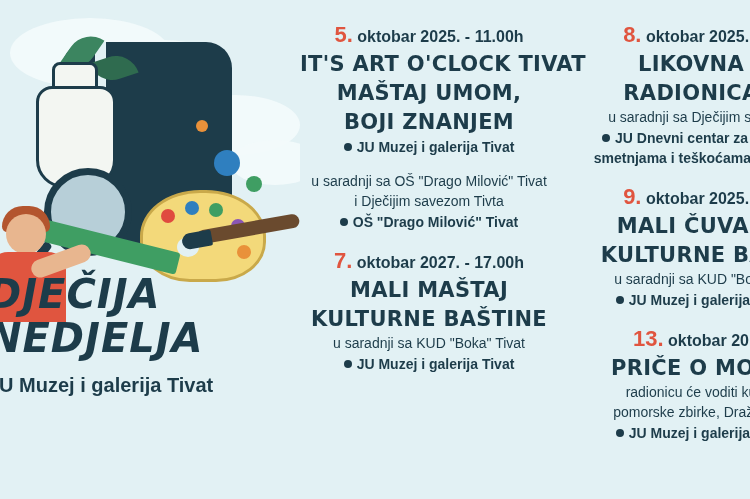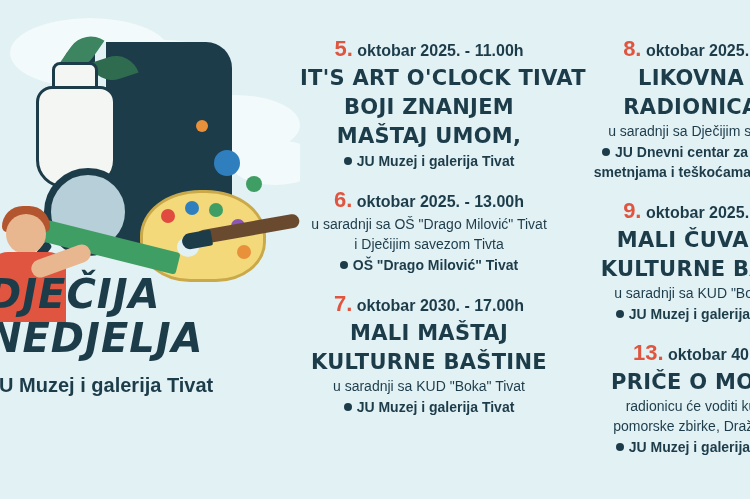--- a/index.html
+++ b/index.html
@@ -233,21 +233,21 @@
     margin-top: 14px;
     font-size: 20px;
     font-weight: bold;
     color: #1d3c4a;
     white-space: nowrap;
   }
 
   
   .col {
     position: absolute;
-    top: 36px;
+    top: 22px;
     color: #1d3c4a;
     text-align: center;
   }
   .col-mid { left: 300px; width: 258px; }
   .col-right { left: 566px; width: 250px; }
 
   .event { margin-bottom: 18px; }
   .ev-date {
     font-size: 16px;
     font-weight: bold;
@@ -348,43 +348,39 @@
   </div>
 
   <div class="col col-mid">
 
     <div class="event">
       <div class="ev-date">
         <span class="num">5.</span>
         <span>oktobar 2025. - 11.00h</span>
       </div>
       <div class="ev-title">IT'S ART O'CLOCK TIVAT</div>
+      <div class="ev-title">MAŠTAJ UMOM,</div>
       <div class="ev-title">BOJI ZNANJEM</div>
-      <div class="ev-title">MAŠTAJ UMOM,</div>
       <div class="ev-host">
         <span class="bullet"></span><span>JU Muzej i galerija Tivat</span>
       </div>
     </div>
 
     <div class="event">
-      <div class="ev-date">
-        <span class="num">6.</span>
-        <span>oktobar 2025. - 13.00h</span>
-      </div>
       <div class="ev-note">u saradnji sa OŠ "Drago Milović" Tivat</div>
       <div class="ev-note">i Dječijim savezom Tivta</div>
       <div class="ev-host">
         <span class="bullet"></span><span>OŠ "Drago Milović" Tivat</span>
       </div>
     </div>
 
     <div class="event">
       <div class="ev-date">
         <span class="num">7.</span>
-        <span>oktobar 2030. - 17.00h</span>
+        <span>oktobar 2027. - 17.00h</span>
       </div>
       <div class="ev-title">MALI MAŠTAJ</div>
       <div class="ev-title">KULTURNE BAŠTINE</div>
       <div class="ev-note">u saradnji sa KUD "Boka" Tivat</div>
       <div class="ev-host">
         <span class="bullet"></span><span>JU Muzej i galerija Tivat</span>
       </div>
     </div>
 
   </div>
@@ -414,21 +410,21 @@
       <div class="ev-title">KULTURNE BAŠ</div>
       <div class="ev-note">u saradnji sa KUD "Boka</div>
       <div class="ev-host">
         <span class="bullet"></span><span>JU Muzej i galerija Ti</span>
       </div>
     </div>
 
     <div class="event">
       <div class="ev-date">
         <span class="num">13.</span>
-        <span>oktobar 40</span>
+        <span>oktobar 20</span>
       </div>
       <div class="ev-title">PRIČE O MOR</div>
       <div class="ev-note">radionicu će voditi ku</div>
       <div class="ev-note">pomorske zbirke, Dražen </div>
       <div class="ev-host">
         <span class="bullet"></span><span>JU Muzej i galerija Ti</span>
       </div>
     </div>
 
   </div>

